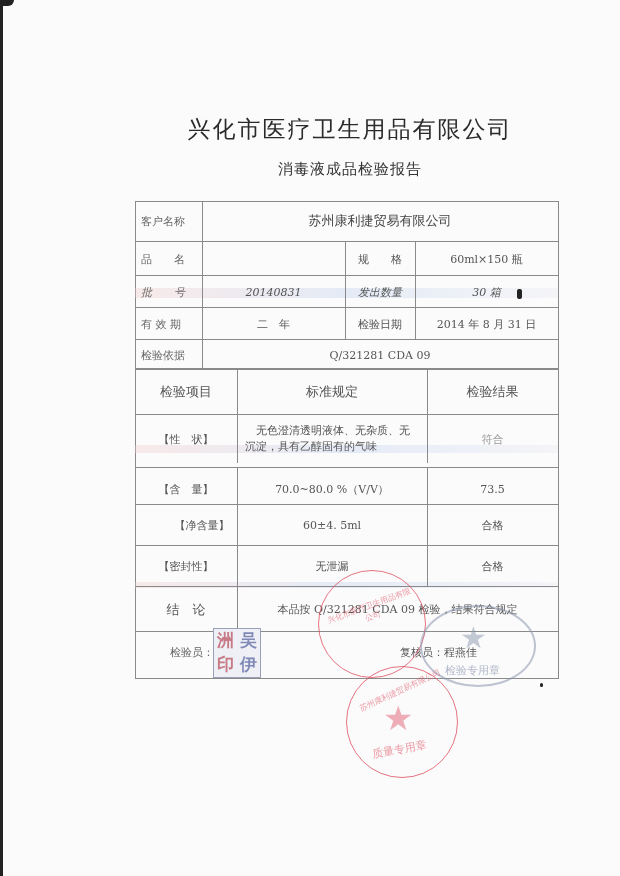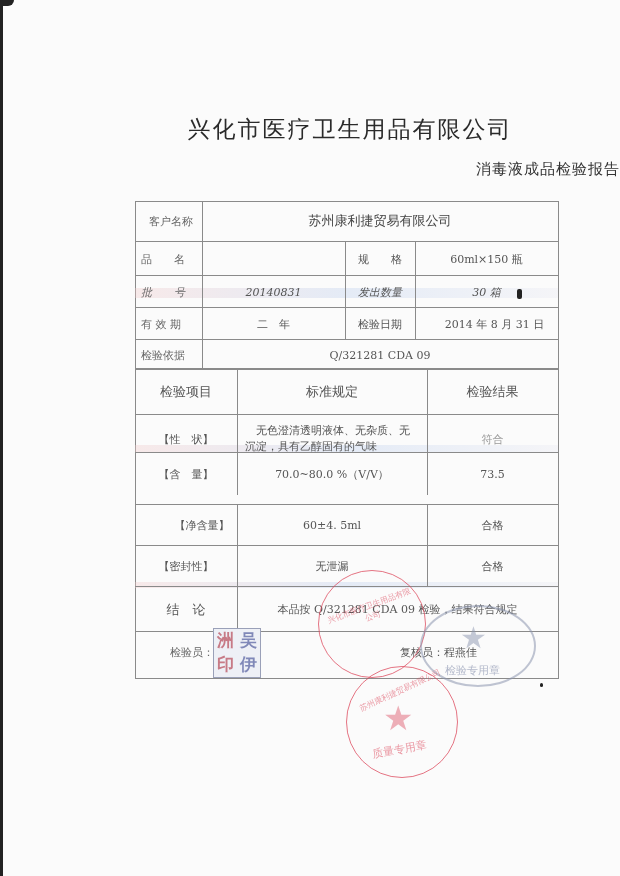--- a/index.html
+++ b/index.html
@@ -9,21 +9,21 @@
     font-family: "DejaVu Serif", "Liberation Serif", serif;
     color: #4a4a4a;
   }
   .scan-edge { position: absolute; left: 0; top: 0; width: 3px; height: 876px; background: #222; }
   .scan-corner { position: absolute; left: 0; top: 0; width: 14px; height: 6px; background: #222; border-bottom-right-radius: 10px; }
   .title {
     position: absolute; left: 0; width: 620px; top: 114px; text-align: center;
     font-size: 23px; letter-spacing: 2px; color: #2a2a2a; padding-left: 80px; box-sizing: border-box;
   }
   .subtitle {
-    position: absolute; left: 0; width: 620px; top: 160px; text-align: right;
+    position: absolute; left: 0; width: 620px; top: 160px; text-align: center;
     font-size: 15px; letter-spacing: 1px; color: #333; padding-left: 80px; box-sizing: border-box;
   }
   .grid { position: absolute; left: 135px; width: 423px; }
   .row { position: absolute; left: 0; width: 423px; border-top: 1px solid #8a8a8a; }
   .cell {
     position: absolute; top: 0; height: 100%; box-sizing: border-box;
     display: flex; align-items: center; justify-content: center;
     font-size: 11px; color: #555; text-align: center;
   }
   .vline { position: absolute; top: 0; bottom: 0; width: 0; border-left: 1px solid #8a8a8a; }
@@ -56,21 +56,21 @@
 <div class="scan-edge"></div>
 <div class="scan-corner"></div>
 
 <div class="title">兴化市医疗卫生用品有限公司</div>
 <div class="subtitle">消毒液成品检验报告</div>
 
 <div class="outer" style="left:135px; top:201px; width:424px; height:168px;"></div>
 <div class="grid" style="top:201px; height:168px;">
 
   <div class="row" style="top:0; height:40px; border-top:none;">
-    <div class="cell lbl" style="left:8px; width:67px;">客户名称</div>
+    <div class="cell lbl" style="left:0; width:67px;">客户名称</div>
     <div class="vline" style="left:67px;"></div>
     <div class="cell" style="left:67px; width:356px; font-size:13px; color:#444;">苏州康利捷贸易有限公司</div>
   </div>
 
   <div class="row" style="top:40px; height:34px;">
     <div class="cell lbl" style="left:0; width:67px;">品　　名</div>
     <div class="vline" style="left:67px;"></div>
     <div class="vline" style="left:210px;"></div>
     <div class="cell" style="left:210px; width:70px;">规　　格</div>
     <div class="vline" style="left:280px;"></div>
@@ -88,21 +88,21 @@
     <div class="cell" style="left:280px; width:143px;">30 箱</div>
   </div>
 
   <div class="row" style="top:106px; height:32px;">
     <div class="cell lbl" style="left:0; width:67px;">有 效 期</div>
     <div class="vline" style="left:67px;"></div>
     <div class="cell" style="left:67px; width:143px;">二　年</div>
     <div class="vline" style="left:210px;"></div>
     <div class="cell" style="left:210px; width:70px;">检验日期</div>
     <div class="vline" style="left:280px;"></div>
-    <div class="cell" style="left:288px; width:143px;text-align:center;">2014 年 8 月 31 日</div>
+    <div class="cell" style="left:280px; width:143px;text-align:center;">2014 年 8 月 31 日</div>
   </div>
 
   <div class="row" style="top:138px; height:30px;">
     <div class="cell lbl" style="left:0; width:67px;">检验依据</div>
     <div class="vline" style="left:67px;"></div>
     <div class="cell" style="left:67px; width:356px;">Q/321281 CDA 09</div>
   </div>
 </div>
 
 <div class="outer" style="left:135px; top:369px; width:424px; height:310px;"></div>
@@ -115,21 +115,21 @@
     <div class="vline" style="left:292px;"></div>
     <div class="cell" style="left:292px; width:131px; color:#999;">符合</div>
   </div>
   <div class="row" style="top:0; height:45px; border-top:none;">
     <div class="cell hdr" style="left:0; width:102px;">检验项目</div>
     <div class="vline" style="left:102px;"></div>
     <div class="cell hdr" style="left:102px; width:190px;">标准规定</div>
     <div class="vline" style="left:292px;"></div>
     <div class="cell hdr" style="left:292px; width:131px;">检验结果</div>
   </div>
-  <div class="row" style="top:83px; height:42px;">
+  <div class="row" style="top:98px; height:42px;">
     <div class="cell" style="left:0; width:102px;">【含　量】</div>
     <div class="vline" style="left:102px;"></div>
     <div class="cell" style="left:102px; width:190px;">70.0~80.0 %（V/V）</div>
     <div class="vline" style="left:292px;"></div>
     <div class="cell" style="left:292px; width:131px;">73.5</div>
   </div>
   <div class="row" style="top:135px; height:41px;">
     <div class="cell" style="left:16px; width:102px;">【净含量】</div>
     <div class="vline" style="left:102px;"></div>
     <div class="cell" style="left:102px; width:190px;">60±4. 5ml</div>

